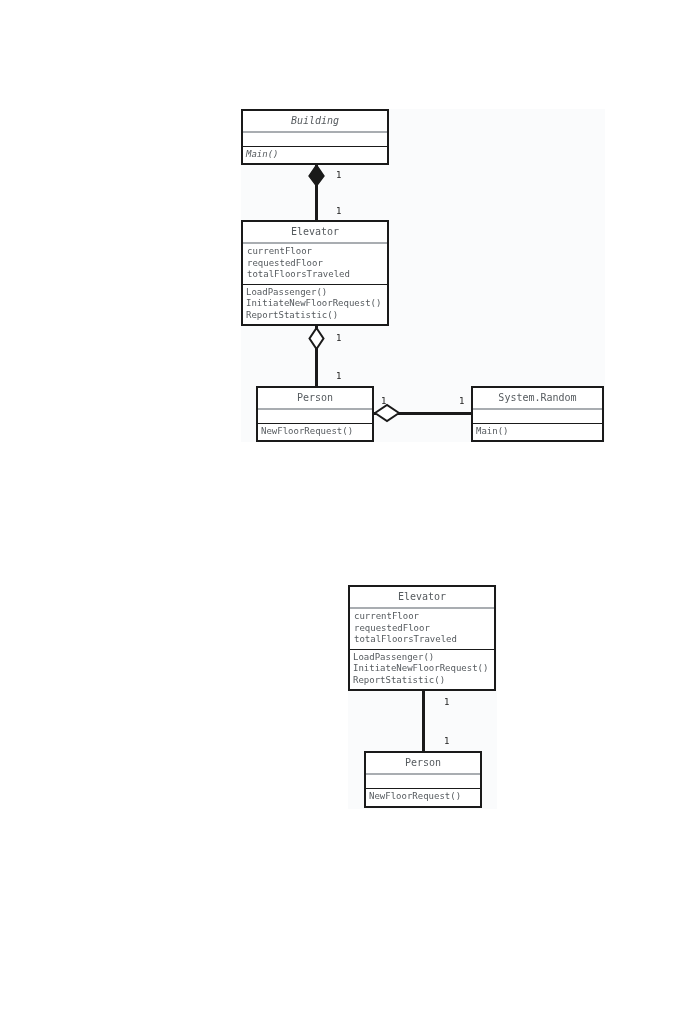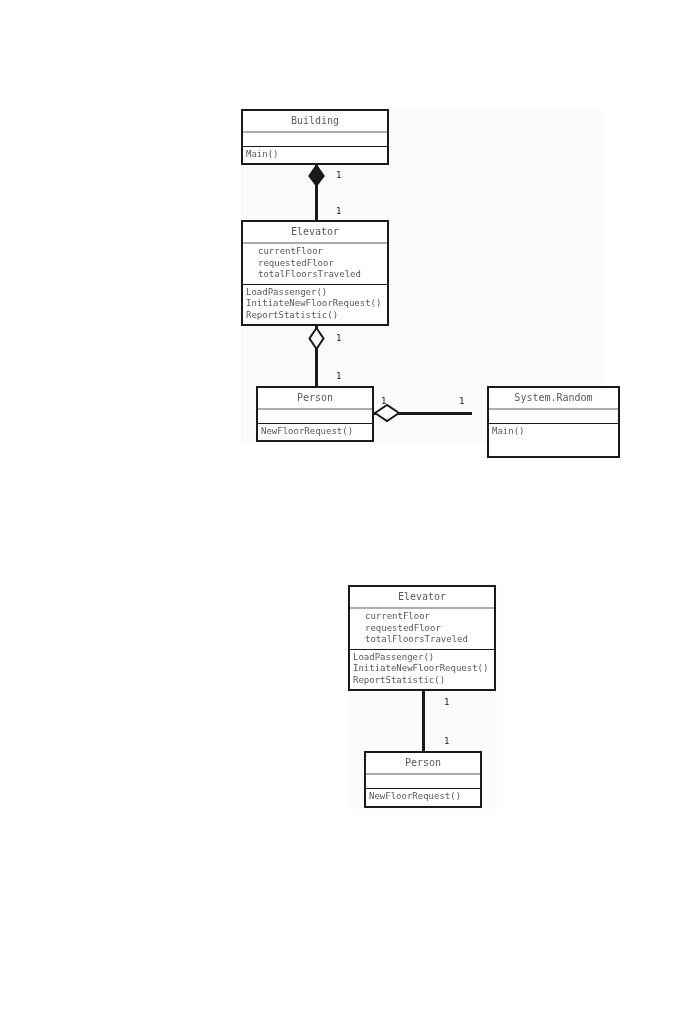--- a/index.html
+++ b/index.html
@@ -34,21 +34,21 @@
     text-align: center;
     color: #555a5e;
     font-size: 10px;
     line-height: 11px;
     padding: 4px 2px 5px 2px;
     border-bottom: 2px solid #a9adb1;
     white-space: nowrap;
   }
   .uml-attrs {
     border-bottom: 1px solid #1a1a1a;
-    padding: 2px 3px 3px 15px;
+    padding: 2px 3px 3px 4px;
     min-height: 8px;
   }
   .uml-ops {
     padding: 2px 19px 3px 3px;
     min-height: 8px;
   }
   .uml-line {
     color: #555a5e;
     font-size: 9px;
     line-height: 11.5px;
@@ -77,21 +77,21 @@
   .diamond-wrap {
     position: absolute;
     line-height: 0;
   }
 </style>
 </head>
 <body>
 
 <div class="bg-panel" style="left:241px; top:109px; width:364px; height:333px;"></div>
 
-<div class="uml-class" style="left:241px; top:109px; width:148px; height:56px;">
+<div class="uml-class" style="left:241px; top:109px; width:148px; height:56px;font-style:italic;">
   <div class="uml-name">Building</div>
   <div class="uml-attrs empty"></div>
   <div class="uml-ops">
     <div class="uml-line">Main()</div>
   </div>
 </div>
 
 <div class="conn-v" style="left:315px; top:165px; width:3px; height:55px;"></div>
 <div class="diamond-wrap" style="left:307px; top:165px;">
   <svg width="19" height="22" viewBox="0 0 19 22">
@@ -134,21 +134,21 @@
 
 <div class="conn-h" style="left:374px; top:412px; width:98px; height:3px;"></div>
 <div class="diamond-wrap" style="left:374px; top:402px;">
   <svg width="26" height="22" viewBox="0 0 26 22">
     <polygon points="1,11 13,3 25,11 13,19" fill="#ffffff" stroke="#1a1a1a" stroke-width="2"></polygon>
   </svg>
 </div>
 <div class="mult" style="left:381px; top:396px;">1</div>
 <div class="mult" style="left:459px; top:396px;">1</div>
 
-<div class="uml-class" style="left:471px; top:386px; width:133px; height:72px;margin-left:16px;">
+<div class="uml-class" style="left:471px; top:386px; width:133px; height:56px;">
   <div class="uml-name">System.Random</div>
   <div class="uml-attrs empty"></div>
   <div class="uml-ops">
     <div class="uml-line">Main()</div>
   </div>
 </div>
 
 <div class="bg-panel" style="left:348px; top:585px; width:149px; height:224px;"></div>
 
 <div class="uml-class" style="left:348px; top:585px; width:148px; height:106px;">

